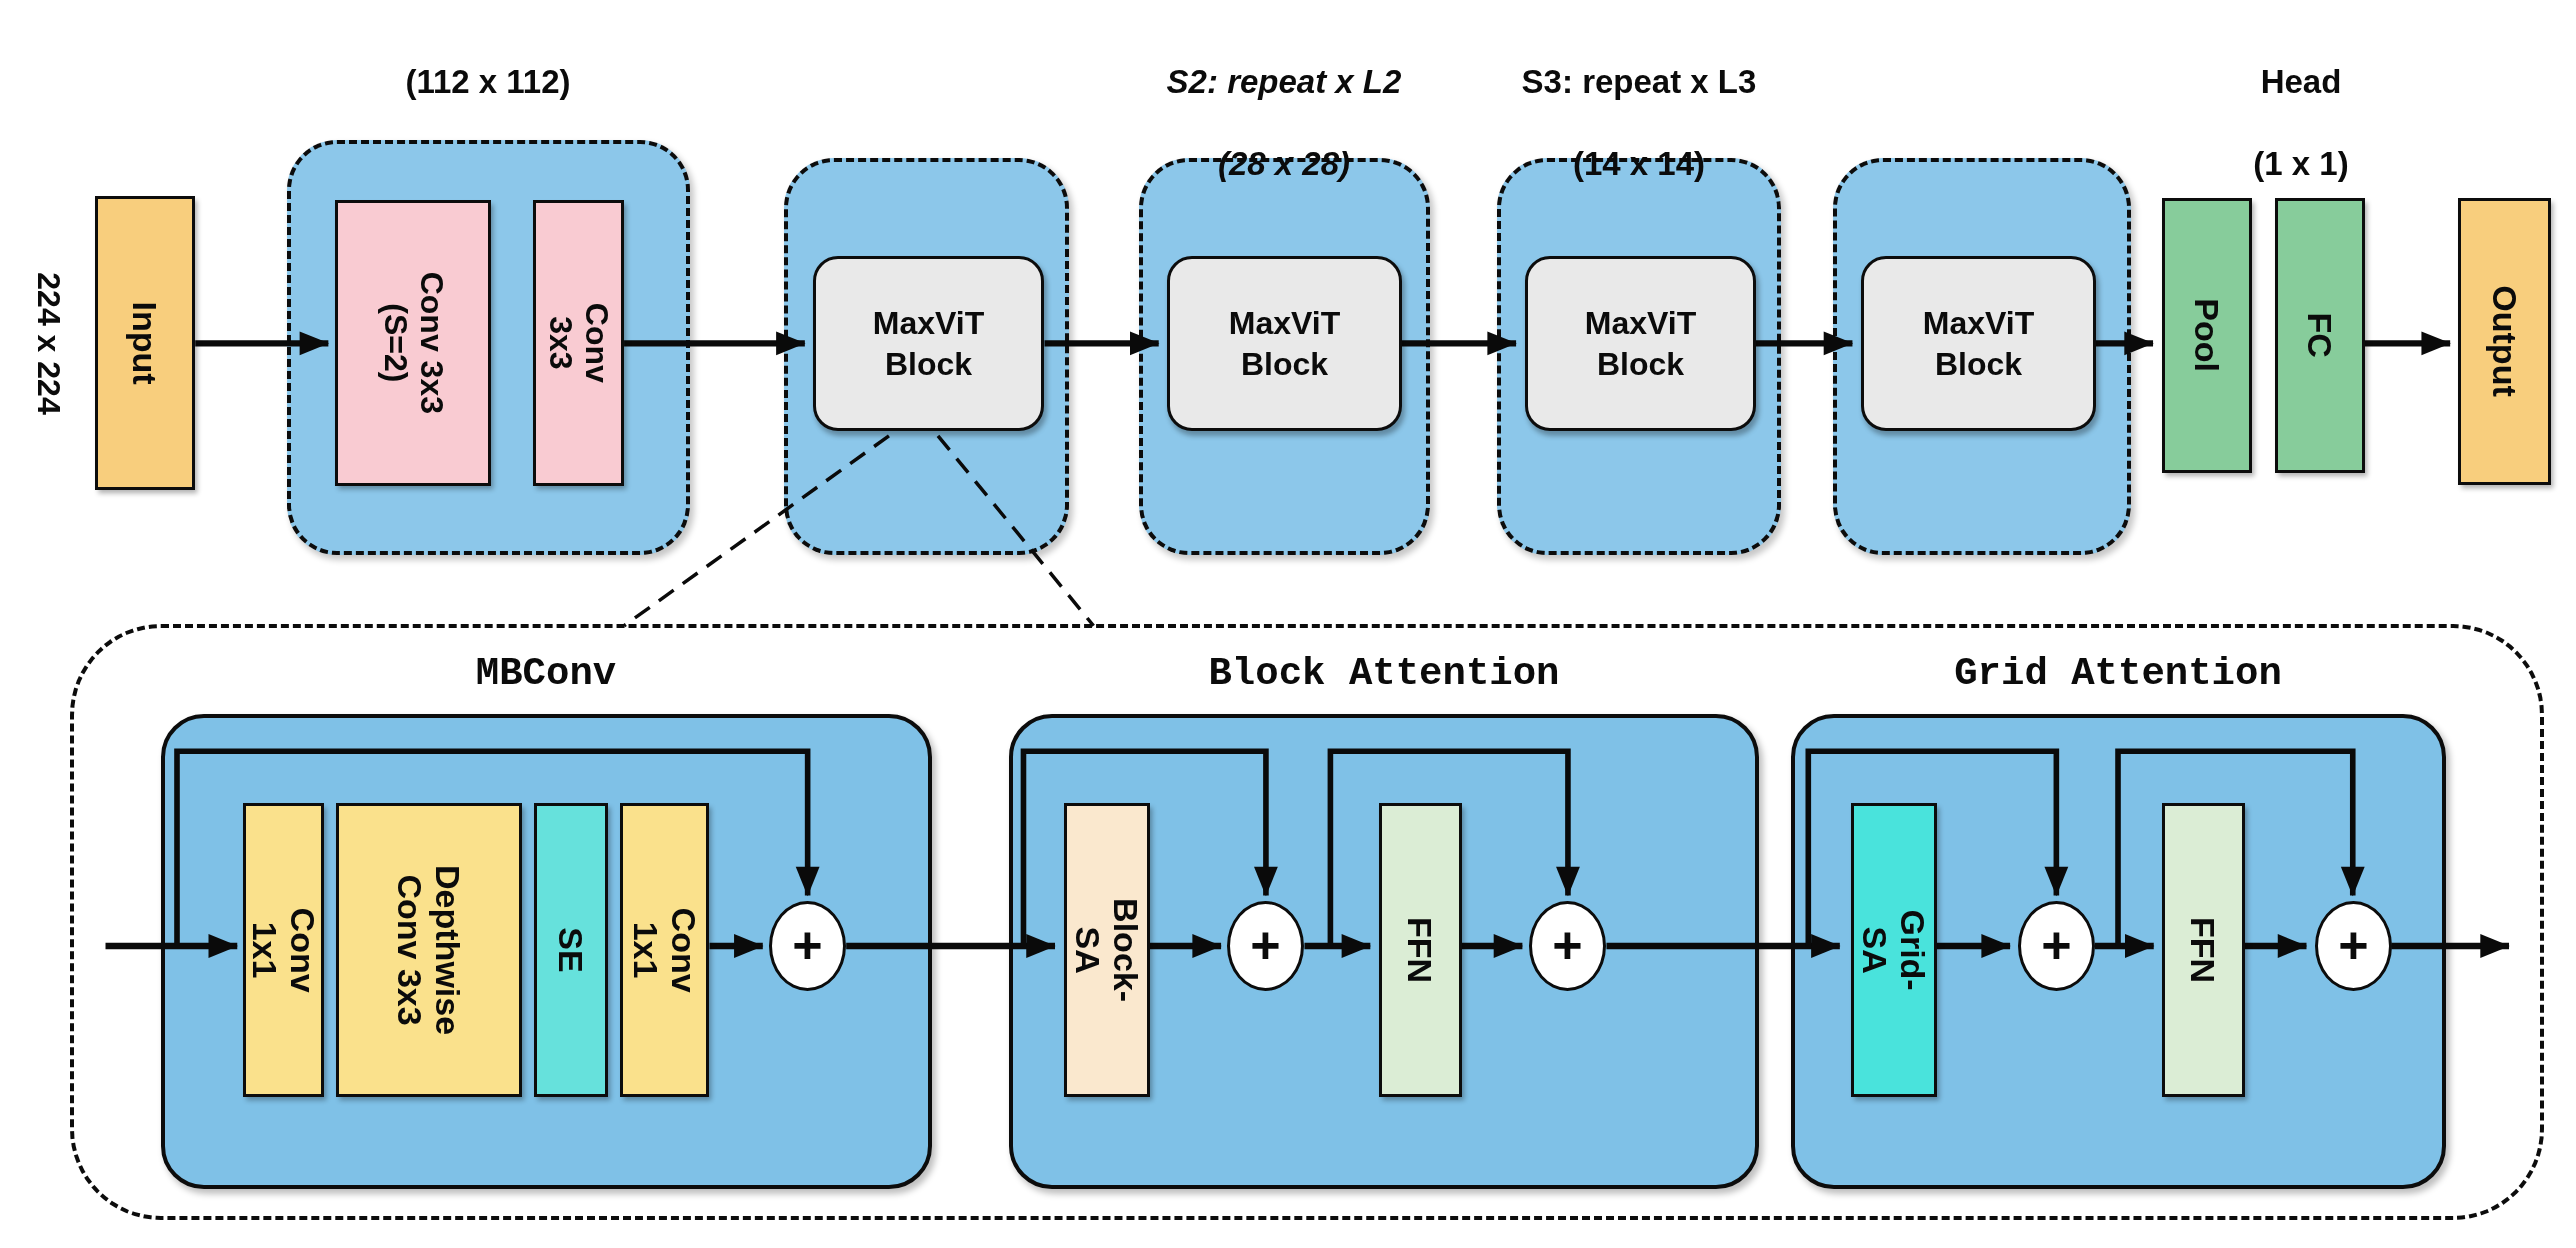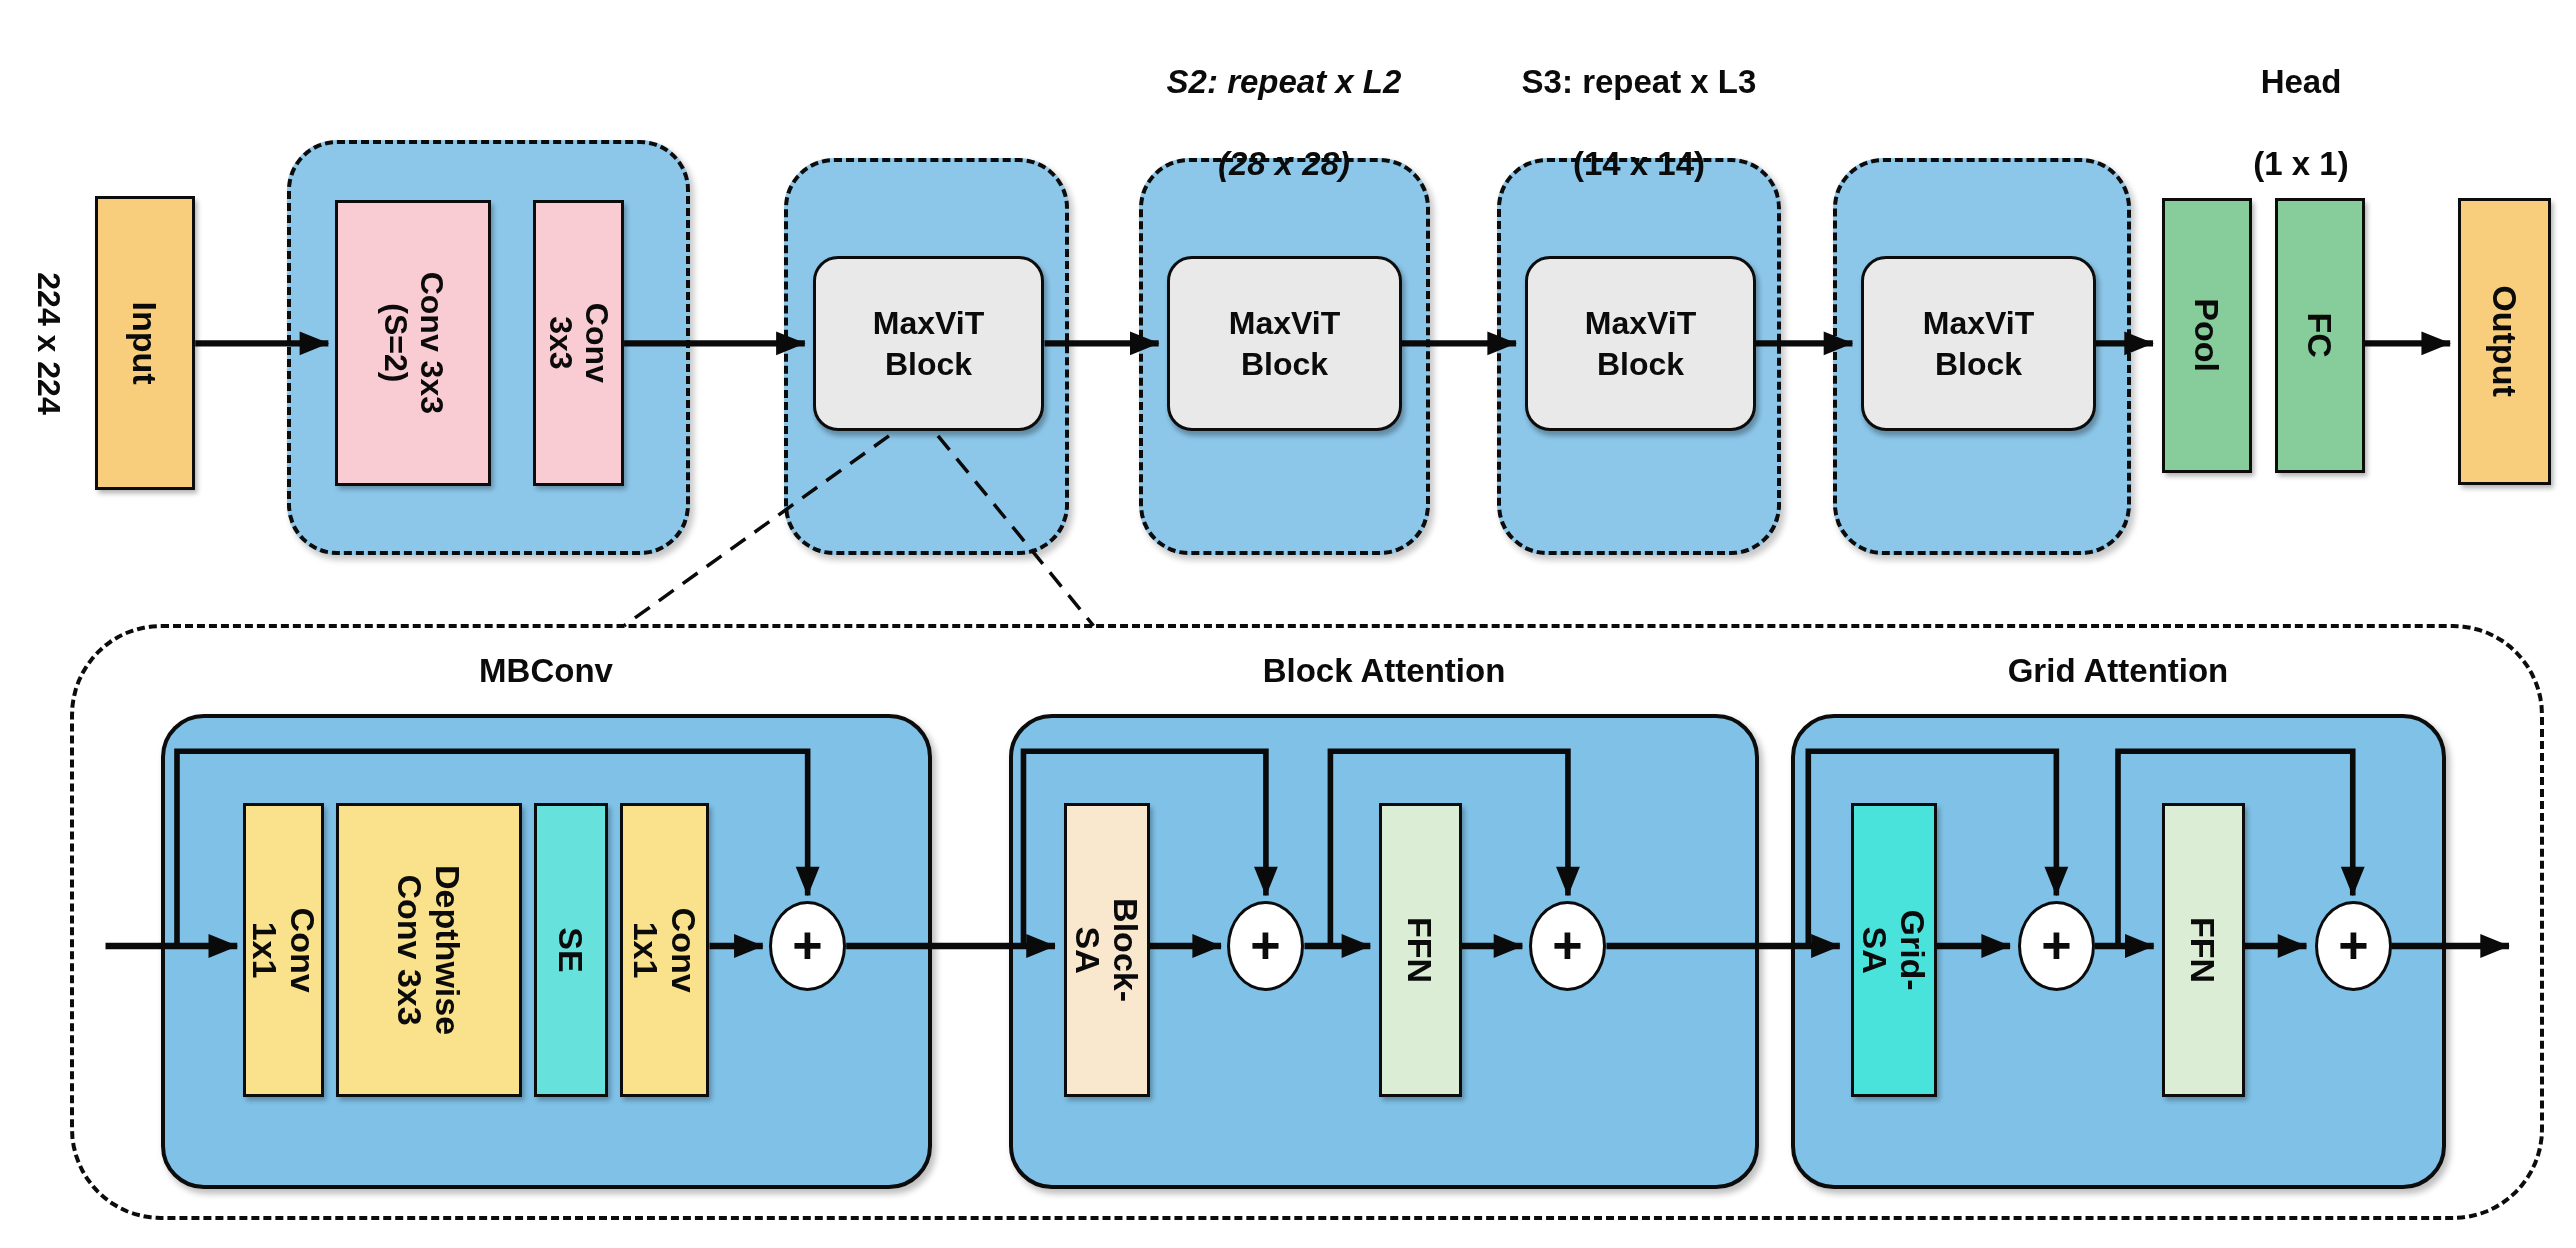--- a/index.html
+++ b/index.html
@@ -25,21 +25,21 @@
   .fill-pink{background:var(--stem-conv-fill);}
   .fill-gray{background:var(--maxvit-block-fill);border-radius:25px;}
   .fill-green{background:var(--head-fill);}
   .fill-yellow{background:var(--conv-fill);}
   .fill-se{background:var(--se-fill);}
   .fill-gridsa{background:var(--grid-sa-fill);}
   .fill-blocksa{background:var(--block-sa-fill);}
   .fill-ffn{background:var(--ffn-fill);}
 
   .stage-label{z-index:4;text-align:center;font-size:33px;line-height:41px;width:364px;white-space:pre-line;}
-  .detail-title{z-index:4;text-align:center;font-size:33px;width:364px;}
+  .detail-title{z-index:4;text-align:center;font-size:39px;width:364px;font-family:Liberation Mono, monospace;}
 
   .free-label{z-index:4;display:flex;align-items:center;justify-content:center;}
   .free-label .vtext{transform:rotate(90deg);white-space:nowrap;font-size:32px;}
 
   .plus-circle{width:77px;height:90px;border:3.5px solid #0c0c0c;border-radius:50%;background:#ffffff;
     display:flex;align-items:center;justify-content:center;font-size:52px;line-height:1;z-index:5;padding-bottom:2.8px;}
 
   svg.overlay{position:absolute;left:0;top:0;z-index:2;}
 
   .f46{font-size:32px;} .f48{font-size:34px;}
@@ -94,20 +94,21 @@
 
   <div class="abs free-label" style="left:9.8px;top:224px;width:77px;height:238px;">
     <span class="vtext">224 x 224</span>
   </div>
 
   <div class="abs box fill-io" style="left:95px;top:196px;width:100px;height:294px;">
     <span class="vtext f48">Input</span>
   </div>
 
   <div class="abs stage-label" style="left:306px;top:19.6px;">
+    <div>(112 x 112)</div>
   </div>
   <div class="abs stage-container" style="left:287px;top:140px;width:403px;height:415px;"></div>
   <div class="abs box fill-pink" style="left:335px;top:200px;width:156px;height:286px;">
     <span class="vtext f46">Conv 3x3
 (S=2)</span>
   </div>
   <div class="abs box fill-pink" style="left:533px;top:200px;width:91px;height:286px;">
     <span class="vtext f46">Conv 3x3</span>
   </div>
 

